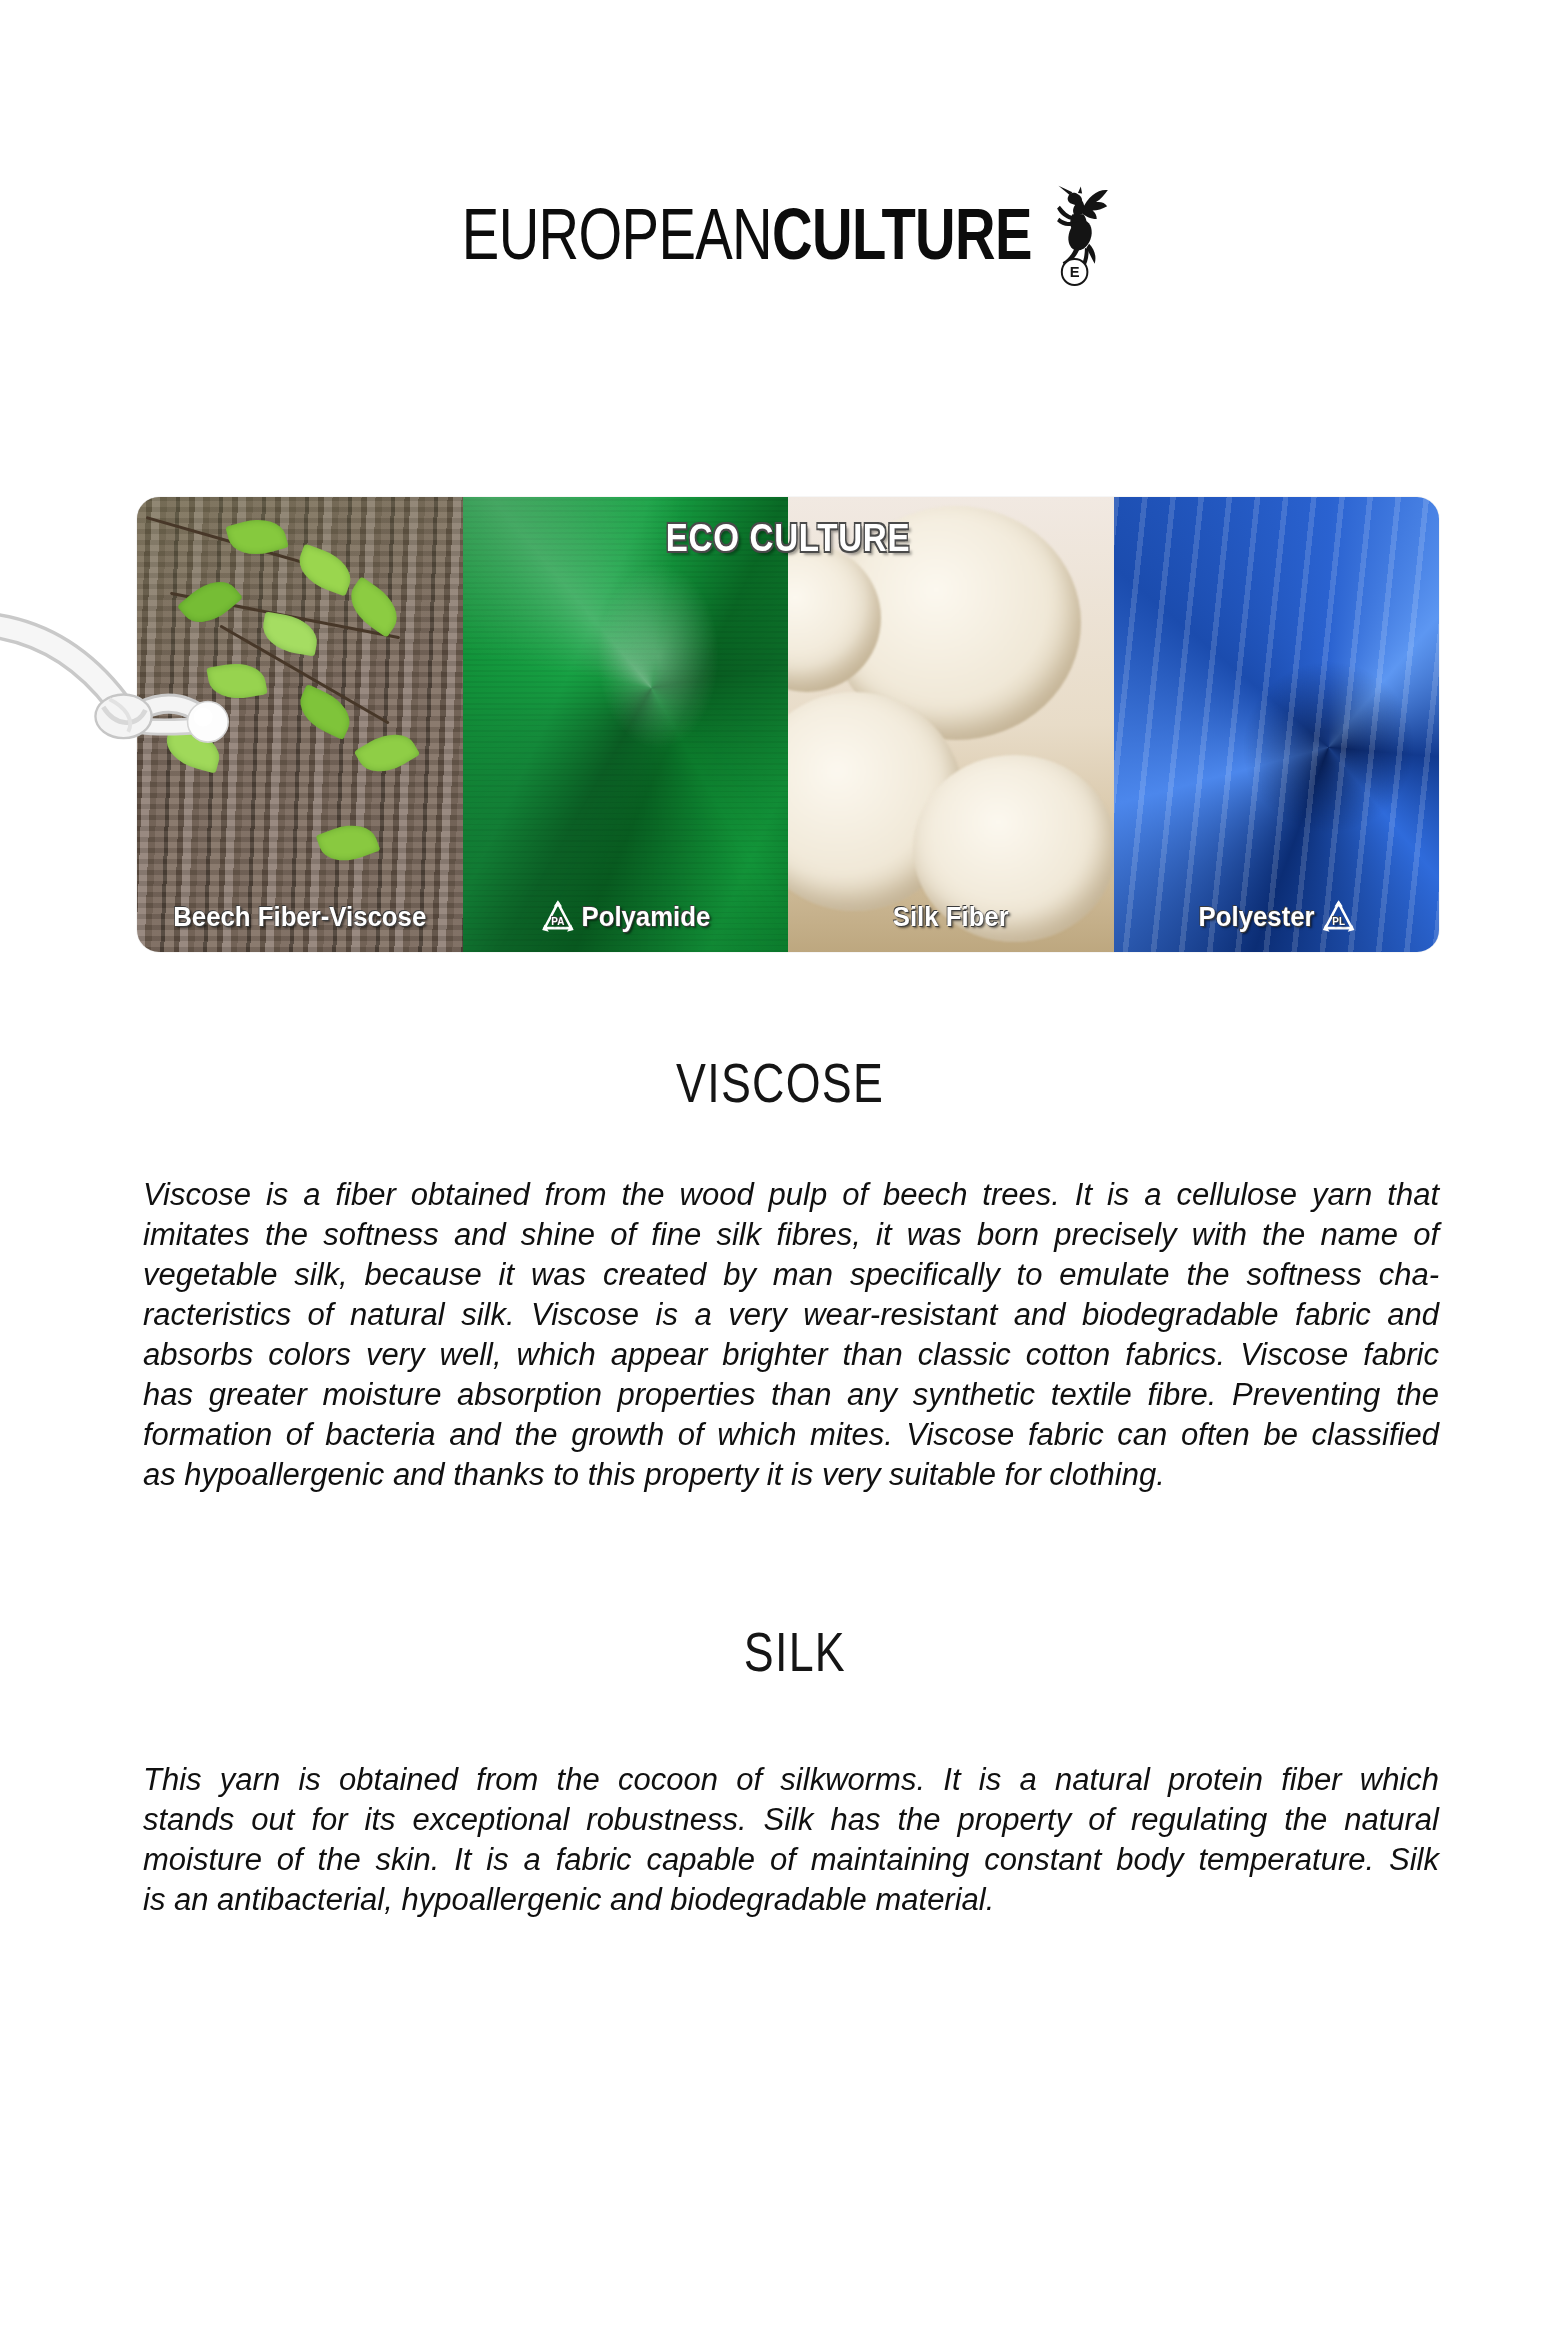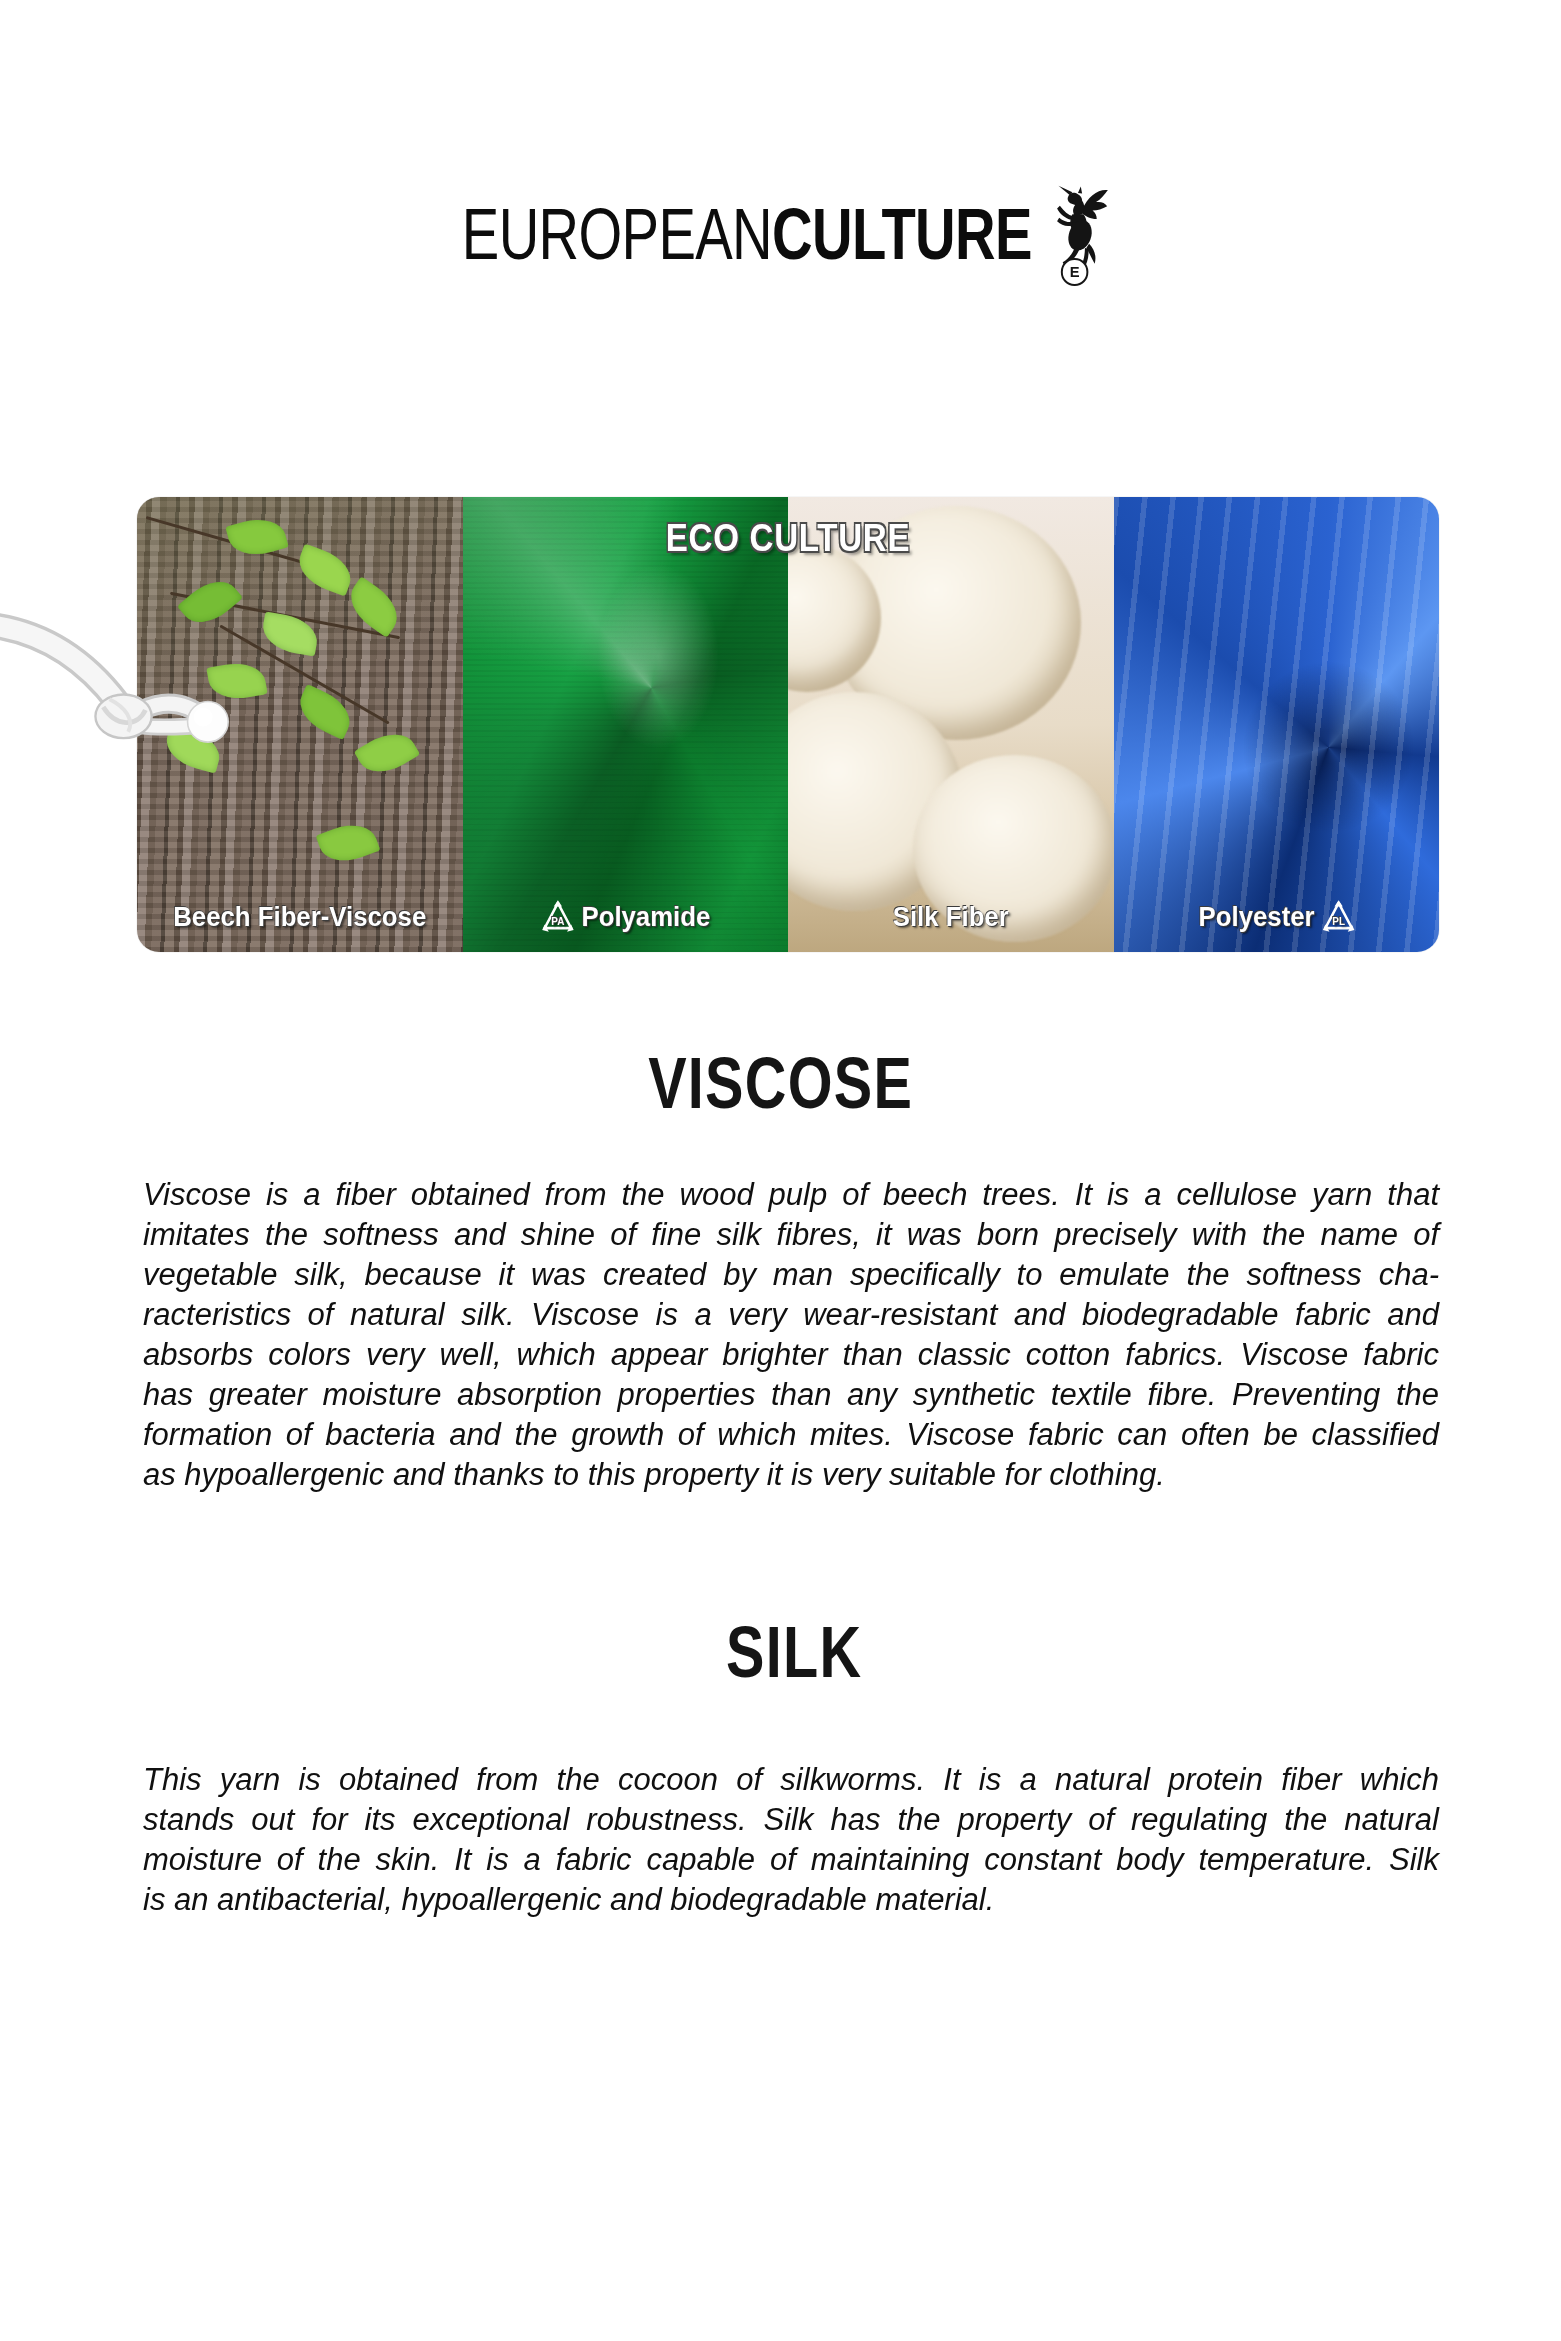--- a/index.html
+++ b/index.html
@@ -64,22 +64,22 @@
   .panel-label{position:absolute;bottom:19px;left:0;width:100%;display:flex;align-items:center;
                justify-content:center;gap:7.8px;font-size:28px;font-weight:700;color:#fff;
                transform:scaleX(0.92);white-space:nowrap;
                text-shadow:-0.8px -0.8px 0 #3c3c3c, 0.8px 0.8px 0 #3c3c3c, 2.3px 2.3px 2.3px rgba(0,0,0,0.55);}
   .recycle{flex:0 0 auto;}
 
   
   .cord{position:absolute;left:0;top:607px;width:258px;height:164px;z-index:5;}
 
   
-  .section-heading{position:absolute;left:0;width:100%;text-align:center;font-size:72px;
-                   font-weight:700;letter-spacing:1.6px;color:#151515;line-height:62px;}
+  .section-heading{position:absolute;left:0;width:100%;text-align:center;font-size:56px;
+                   font-weight:400;letter-spacing:1.6px;color:#151515;line-height:62px;}
   .section-heading span{display:inline-block;transform:scaleX(0.8);}
   .para{position:absolute;left:143px;width:1296px;font-style:italic;font-size:31px;
         line-height:40px;color:#101010;}
   .para-line{text-align:justify;text-align-last:justify;}
   .para-line.last{text-align-last:left;}
 </style>
 </head>
 <body>
 
 <div class="page">

